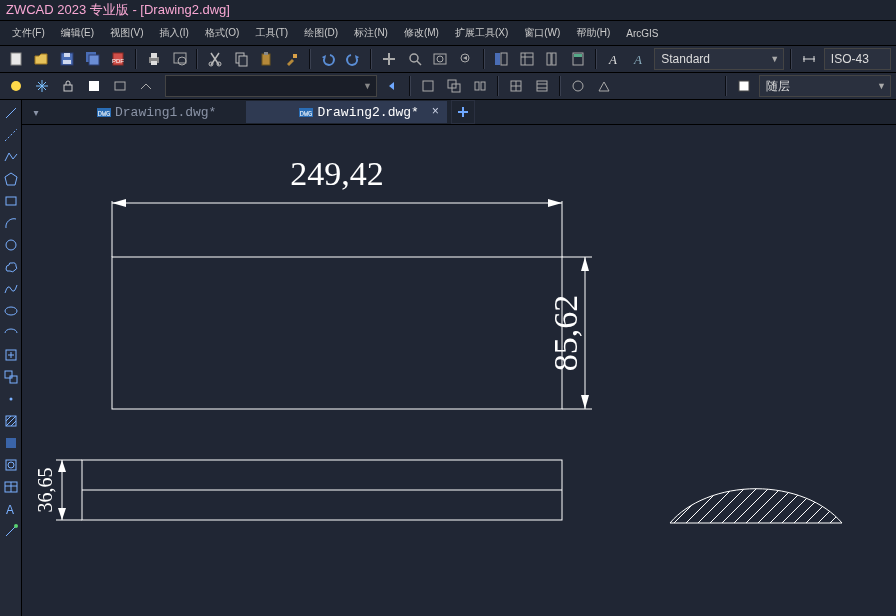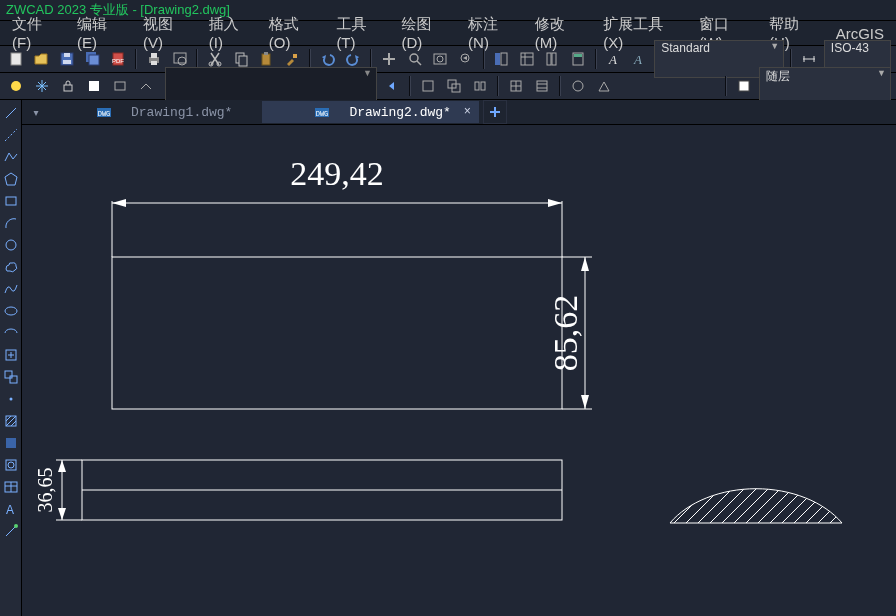--- a/index.html
+++ b/index.html
@@ -1,39 +1,39 @@
 <!DOCTYPE html>
 <html><head>
 <meta charset="utf-8">
 <style>
   html, body { margin:0; padding:0; width:896px; height:616px; background:#1e2430; font-family:"Microsoft YaHei", Arial, sans-serif; color:#ccc; overflow:hidden; }
-  .titlebar { height:20px; padding:0 6px; font-size:13px; color:#22c55e; display:flex; align-items:center; background:#1e2430; border-bottom:1px solid #000; }
-  .menubar { height:24px; display:flex; align-items:center; font-size:15px; padding:0 4px; border-bottom:1px solid #000; }
+  .titlebar { height:20px; padding:0 6px; font-size:13px; color:#f9a8d4; display:flex; align-items:center; background:#1e2430; border-bottom:1px solid #000; }
+  .menubar { height:24px; display:flex; align-items:center; font-size:10px; padding:0 4px; border-bottom:1px solid #000; }
   .menubar .mitem { padding:2px 8px; cursor:default; }
 
   .toolrow { height:26px; display:flex; align-items:center; background:#242a38; border-bottom:1px solid #000; padding:0 3px; }
   .toolrow2 { height:26px; display:flex; align-items:center; background:#242a38; border-bottom:1px solid #000; padding:0 3px; }
   .tbtn { width:22px; height:22px; margin:0 1px; display:flex; align-items:center; justify-content:center; cursor:pointer; border:1px solid transparent; border-radius:2px;}
   .sep { width:1px; height:20px; background:#0a0c12; margin:0 4px; border-right:1px solid #3a4050;}
-  .dd { display:flex; align-items:flex-start; height:20px; background:#f4f4f4; color:#222; font-size:12px; padding:0 4px 16px 6px; margin:2px 2px;}
+  .dd { display:flex; align-items:center; height:20px; background:#f4f4f4; color:#222; font-size:12px; padding:0 4px 0 6px; margin:2px 2px;}
   .dd.dark { background:#2a303e; color:#ddd; border:1px solid #444;}
   .dd .arrow { margin-left:auto; font-size:9px; color:#555;}
   .dd.dark .arrow { color:#aaa;}
 
   .body-row { display:flex; height:520px; }
   .left-tools { width:22px; background:#242a38; border-right:1px solid #000; display:flex; flex-direction:column; align-items:center; padding-top:2px;}
   .left-tools .lt { width:18px; height:18px; margin:2px 0; cursor:pointer; display:flex; align-items:center; justify-content:center;}
   .left-tools .lt svg { display:block;}
 
   .main { flex:1; display:flex; flex-direction:column; position:relative; }
   .tabs { height:24px; background:#1e2430; display:flex; align-items:center; padding-left:6px; border-bottom:1px solid #000;}
   .tab { display:flex; align-items:center; height:22px; padding:0 28px 0 6px; font-family:"Courier New", monospace; font-size:13px; margin-right:2px; position:relative; cursor:pointer;}
   .tab.inactive { color:#8a93a6;}
   .tab.active { background:#2f3a52; color:#fff;}
-  .tab .dwgicon { width:14px; height:12px; margin-right:20px; display:inline-block;padding-left:47px;}
+  .tab .dwgicon { width:14px; height:12px; margin-right:4px; display:inline-block;padding-left:47px;}
   .tab .x { position:absolute; right:8px; top:4px; font-size:12px; color:#cfd6e8;}
   .tab-add { width:22px; height:22px; display:flex; align-items:center; justify-content:center; color:#8a93a6; border:1px solid #2a3040; margin-left:2px; cursor:pointer;}
   .tabs-arrow { width:16px; display:flex; align-items:center; justify-content:center; color:#8a93a6; font-size:10px;}
 
   .canvas { flex:1; background:#202634; position:relative; overflow:hidden;}
   .dim-text { fill:#fff; font-family:"Times New Roman", serif; }
   .dim-line { stroke:#fff; stroke-width:1;}
   .shape-line { stroke:#fff; stroke-width:1; fill:none;}
 
   svg.icon { display:block;}

